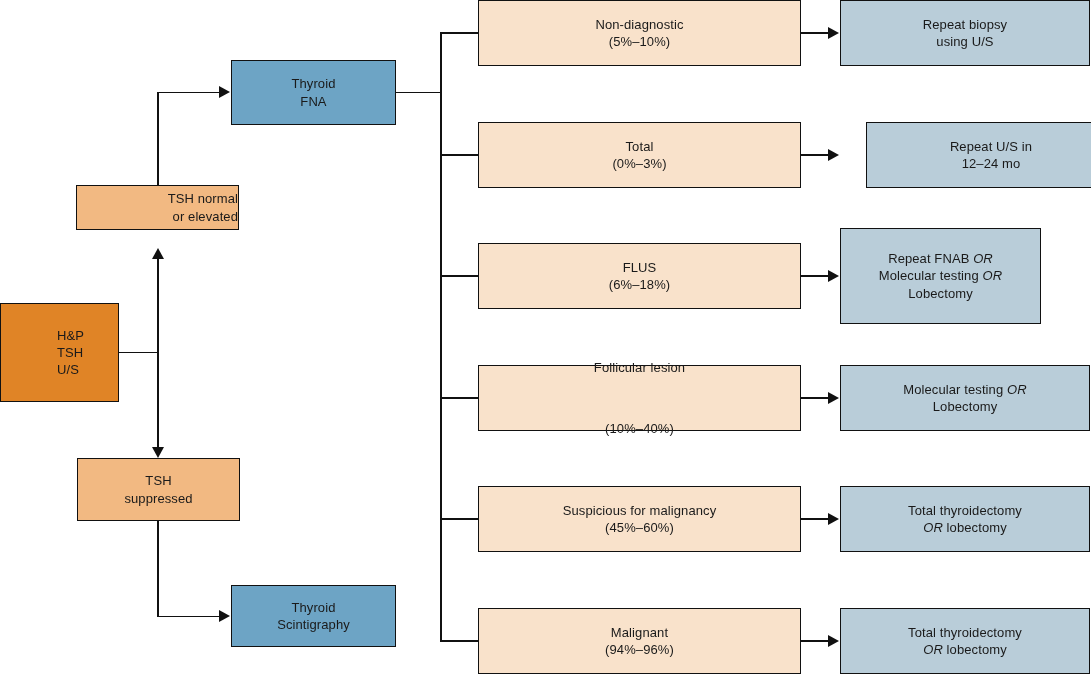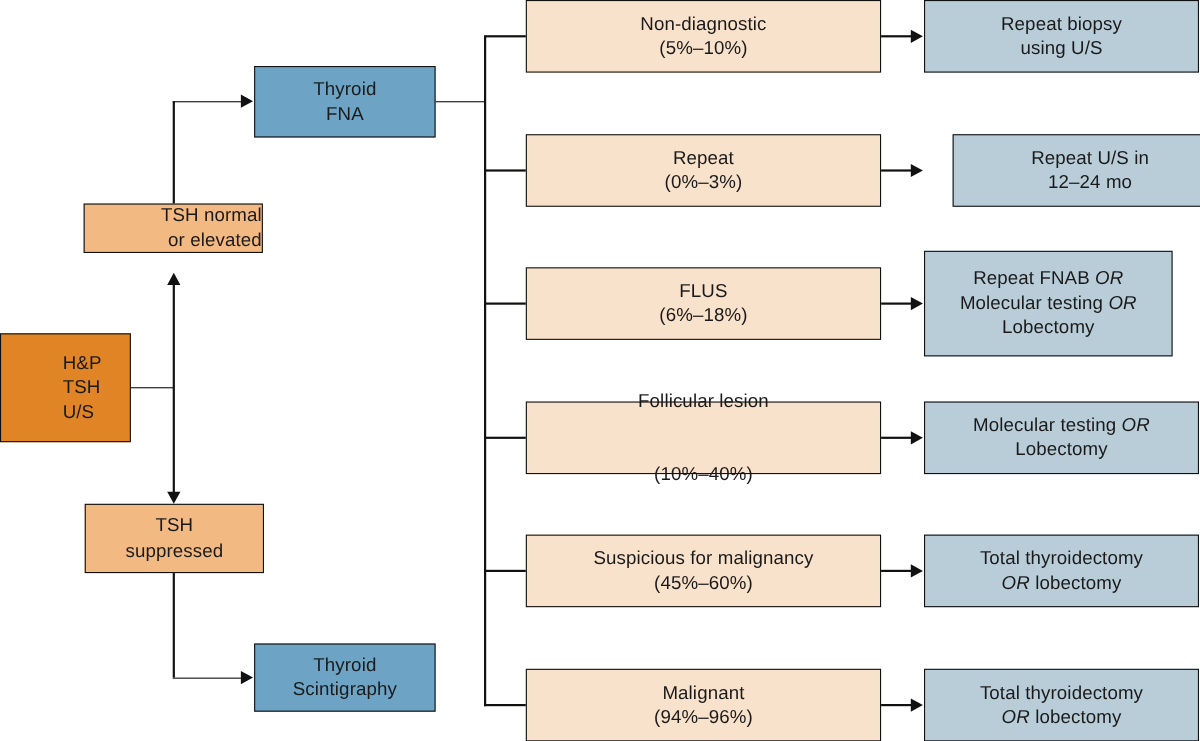--- a/index.html
+++ b/index.html
@@ -1,21 +1,21 @@
 <!DOCTYPE html>
 <html><head>
 <meta charset="utf-8">
 <style>
   html,body{margin:0;padding:0;background:#ffffff;}
   body{font-family:"Liberation Sans",sans-serif;color:#1a1a1a;}
   #canvas{position:relative;width:1091px;height:674px;background:#ffffff;overflow:hidden;}
 
   .node{position:absolute;box-sizing:border-box;border:1.6px solid #111111;
         display:flex;flex-direction:column;align-items:center;justify-content:center;
-        font-size:17px;line-height:1.32;text-align:center;letter-spacing:.1px;}
+        font-size:13px;line-height:1.32;text-align:center;letter-spacing:.1px;}
   .node .ln{display:block;white-space:nowrap;}
 
   .fill-orange-dark{background:#E08426;}
   .fill-orange-light{background:#F2B982;}
   .fill-blue-mid{background:#6DA4C5;}
   .fill-peach{background:#F9E2CB;}
   .fill-blue-pale{background:#B9CDD9;}
 
   .node.align-left{align-items:flex-start;text-align:left;}
   .node.align-left .ln{padding-left:56px;}
@@ -89,35 +89,35 @@
         <span class="ln">(5%–10%)</span>
       </div>
       <div class="node fill-blue-pale" style="left: 840px; top: 0px; width: 250px; height: 66px;">
         <span class="ln">Repeat biopsy</span>
         <span class="ln">using U/S</span>
       </div>
       <div class="conn h-line" style="left: 440px; top: 32.15px; width: 38px;"></div>
       <div class="conn h-line" style="left: 801px; top: 32.15px; width: 28px;"></div>
       <div class="arrow arrow-right" style="left: 828px; top: 27px;"></div>
       <div class="node fill-peach" style="left: 478px; top: 122px; width: 323px; height: 66px;">
-        <span class="ln">Repeat</span>
+        <span class="ln">Total</span>
         <span class="ln">(0%–3%)</span>
       </div>
       <div class="node fill-blue-pale" style="left: 840px; top: 122px; width: 250px; height: 66px; margin-left: 26px;">
         <span class="ln">Repeat U/S in</span>
         <span class="ln">12–24 mo</span>
       </div>
       <div class="conn h-line" style="left: 440px; top: 154.15px; width: 38px;"></div>
       <div class="conn h-line" style="left: 801px; top: 154.15px; width: 28px;"></div>
       <div class="arrow arrow-right" style="left: 828px; top: 149px;"></div>
       <div class="node fill-peach" style="left: 478px; top: 243px; width: 323px; height: 66px;">
         <span class="ln">FLUS</span>
         <span class="ln">(6%–18%)</span>
       </div>
-      <div class="node fill-blue-pale" style="left: 840px; top: 228px; width: 226px; height: 96px;">
+      <div class="node fill-blue-pale" style="left: 840px; top: 228px; width: 201px; height: 96px;">
         <span class="ln">Repeat FNAB <span class="ital">OR</span></span>
         <span class="ln">Molecular testing <span class="ital">OR</span></span>
         <span class="ln">Lobectomy</span>
       </div>
       <div class="conn h-line" style="left: 440px; top: 275.15px; width: 38px;"></div>
       <div class="conn h-line" style="left: 801px; top: 275.15px; width: 28px;"></div>
       <div class="arrow arrow-right" style="left: 828px; top: 270px;"></div>
       <div class="node fill-peach" style="left: 478px; top: 365px; width: 323px; height: 66px; gap: 44px;">
         <span class="ln">Follicular lesion</span>
         <span class="ln">(10%–40%)</span>

